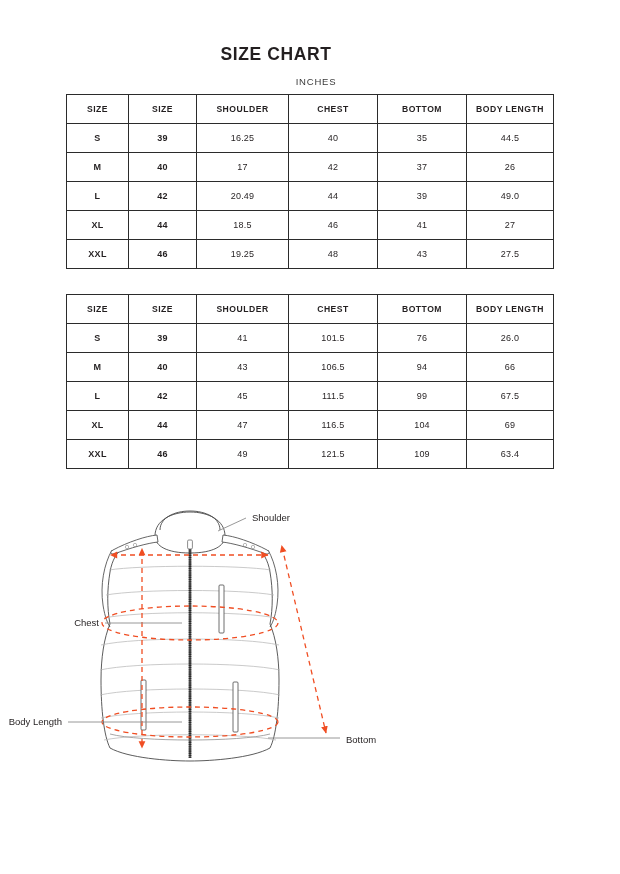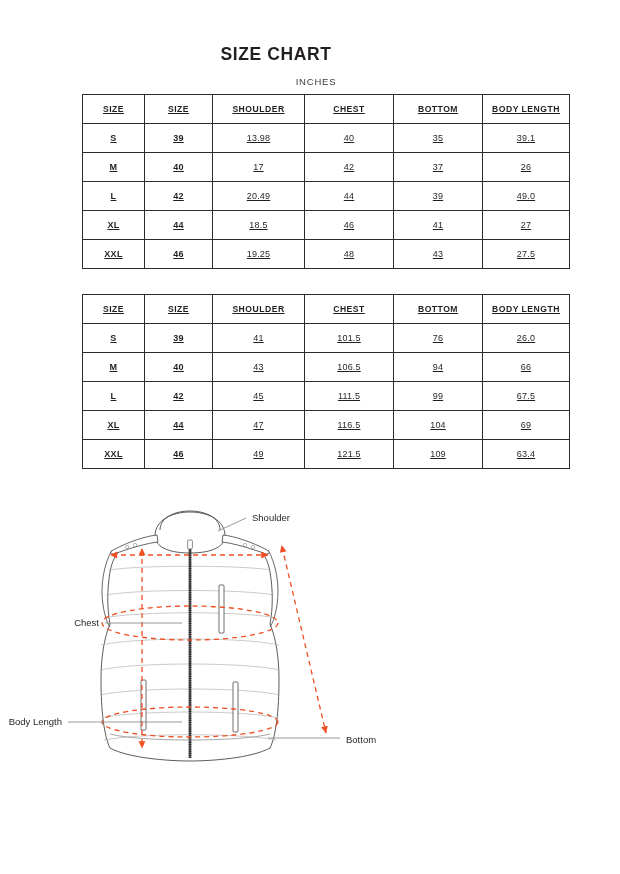--- a/index.html
+++ b/index.html
@@ -38,25 +38,24 @@
     font-size: 9.5px;
     letter-spacing: 0.8px;
     color: #3a3a3a;
   }
   #caption-inches { top: 76px; }
   #caption-centimeter { top: 276px; margin-top: 48px; }
 
   
   .size-table {
     position: absolute;
-    left: 82px;
+    left: 66px;
     width: 487px;
     border-collapse: collapse;
     table-layout: fixed;
-    text-decoration: underline;
   }
   #table-inches { top: 94px; }
   #table-centimeter { top: 294px; }
 
   .size-table col.c-size-letter { width: 62px; }
   .size-table col.c-size-num    { width: 68px; }
   .size-table col.c-shoulder    { width: 92px; }
   .size-table col.c-chest       { width: 89px; }
   .size-table col.c-bottom      { width: 89px; }
   .size-table col.c-bodylength  { width: 87px; }
@@ -125,24 +124,24 @@
       <th>SHOULDER</th>
       <th>CHEST</th>
       <th>BOTTOM</th>
       <th>BODY LENGTH</th>
     </tr>
   </thead>
   <tbody>
     <tr>
       <td class="cell-bold">S</td>
       <td class="cell-bold">39</td>
-      <td class="cell-plain">13.98</td>
+      <td class="cell-plain">16.25</td>
       <td class="cell-plain">40</td>
       <td class="cell-plain">35</td>
-      <td class="cell-plain">39.1</td>
+      <td class="cell-plain">44.5</td>
     </tr>
     <tr>
       <td class="cell-bold">M</td>
       <td class="cell-bold">40</td>
       <td class="cell-plain">17</td>
       <td class="cell-plain">42</td>
       <td class="cell-plain">37</td>
       <td class="cell-plain">26</td>
     </tr>
     <tr>

